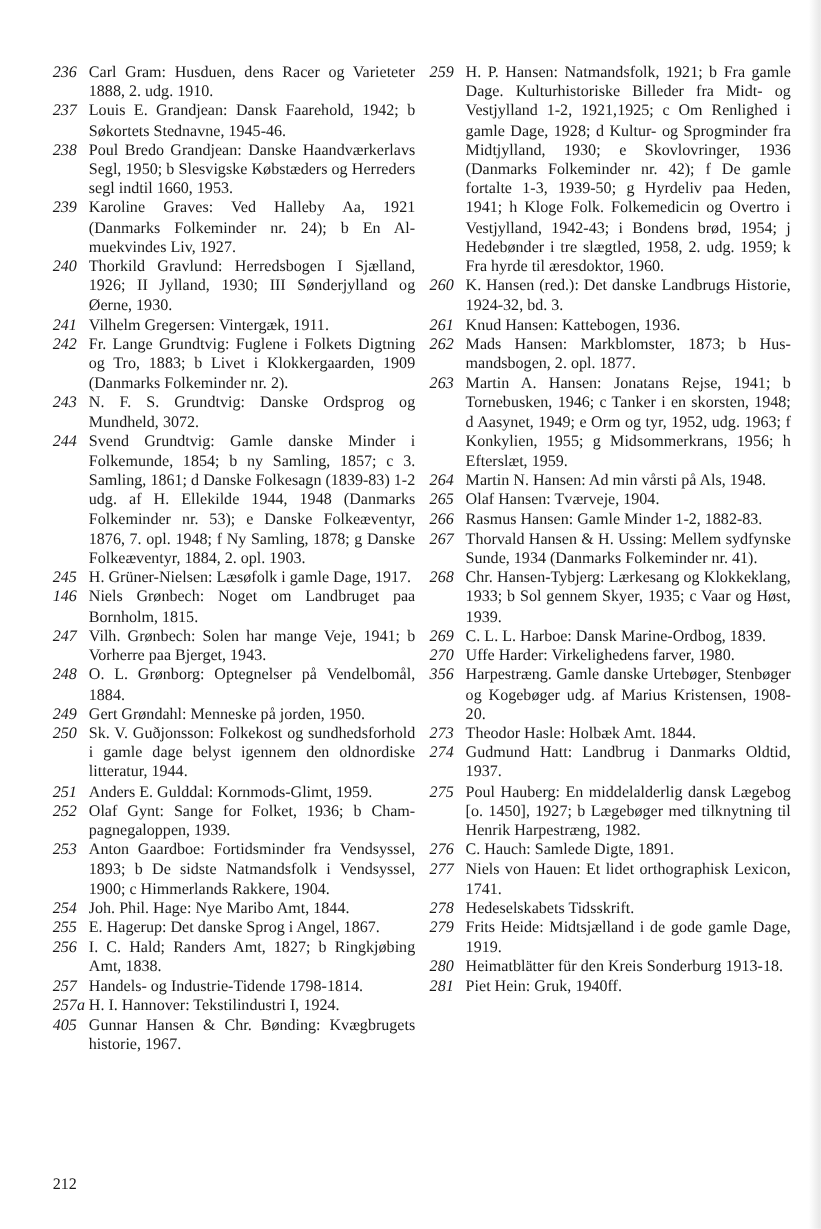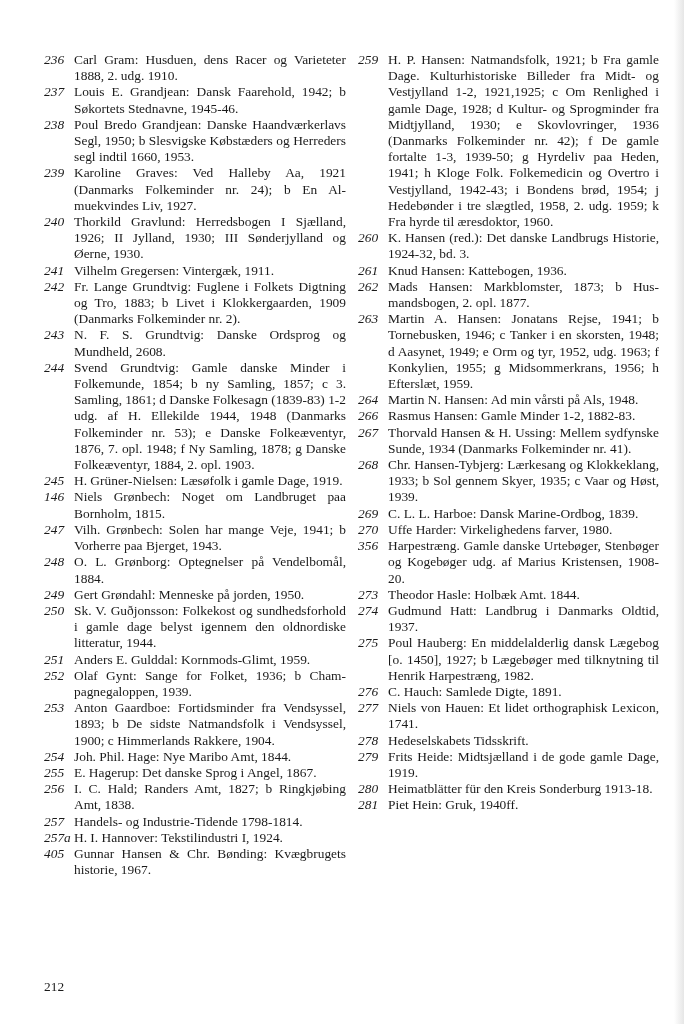--- a/index.html
+++ b/index.html
@@ -38,23 +38,23 @@
 
 <div class="page">
   <div class="col left">
     <div class="entry"><span class="num">236</span><span>Carl Gram: Husduen, dens Racer og Va­rieteter 1888, 2. udg. 1910.</span></div>
     <div class="entry"><span class="num">237</span><span>Louis E. Grandjean: Dansk Faarehold, 1942; b Søkortets Stednavne, 1945-46.</span></div>
     <div class="entry"><span class="num">238</span><span>Poul Bredo Grandjean: Danske Haandvær­kerlavs Segl, 1950; b Slesvigske Købstæders og Herreders segl indtil 1660, 1953.</span></div>
     <div class="entry"><span class="num">239</span><span>Karoline Graves: Ved Halleby Aa, 1921 (Danmarks Folkeminder nr. 24); b En Al­muekvindes Liv, 1927.</span></div>
     <div class="entry"><span class="num">240</span><span>Thorkild Gravlund: Herredsbogen I Sjæl­land, 1926; II Jylland, 1930; III Sønderjylland og Øerne, 1930.</span></div>
     <div class="entry"><span class="num">241</span><span>Vilhelm Gregersen: Vintergæk, 1911.</span></div>
     <div class="entry"><span class="num">242</span><span>Fr. Lange Grundtvig: Fuglene i Folkets Digt­ning og Tro, 1883; b Livet i Klokkergaar­den, 1909 (Danmarks Folkeminder nr. 2).</span></div>
-    <div class="entry"><span class="num">243</span><span>N. F. S. Grundtvig: Danske Ordsprog og Mundheld, 2608.</span></div>
+    <div class="entry"><span class="num">243</span><span>N. F. S. Grundtvig: Danske Ordsprog og Mundheld, 3072.</span></div>
     <div class="entry"><span class="num">244</span><span>Svend Grundtvig: Gamle danske Minder i Folkemunde, 1854; b ny Samling, 1857; c 3. Samling, 1861; d Danske Folkesagn (1839-83) 1-2 udg. af H. Ellekilde 1944, 1948 (Dan­marks Folkeminder nr. 53); e Danske Folke­æventyr, 1876, 7. opl. 1948; f Ny Samling, 1878; g Danske Folkeæventyr, 1884, 2. opl. 1903.</span></div>
-    <div class="entry"><span class="num">245</span><span>H. Grüner-Nielsen: Læsøfolk i gamle Dage, 1919.</span></div>
+    <div class="entry"><span class="num">245</span><span>H. Grüner-Nielsen: Læsøfolk i gamle Dage, 1917.</span></div>
     <div class="entry"><span class="num">146</span><span>Niels Grønbech: Noget om Landbruget paa Bornholm, 1815.</span></div>
     <div class="entry"><span class="num">247</span><span>Vilh. Grønbech: Solen har mange Veje, 1941; b Vorherre paa Bjerget, 1943.</span></div>
     <div class="entry"><span class="num">248</span><span>O. L. Grønborg: Optegnelser på Vendelbo­mål, 1884.</span></div>
     <div class="entry"><span class="num">249</span><span>Gert Grøndahl: Menneske på jorden, 1950.</span></div>
     <div class="entry"><span class="num">250</span><span>Sk. V. Guðjonsson: Folkekost og sundheds­forhold i gamle dage belyst igennem den old­nordiske litteratur, 1944.</span></div>
     <div class="entry"><span class="num">251</span><span>Anders E. Gulddal: Kornmods-Glimt, 1959.</span></div>
     <div class="entry"><span class="num">252</span><span>Olaf Gynt: Sange for Folket, 1936; b Cham­pagnegaloppen, 1939.</span></div>
     <div class="entry"><span class="num">253</span><span>Anton Gaardboe: Fortidsminder fra Vend­syssel, 1893; b De sidste Natmandsfolk i Vendsyssel, 1900; c Himmerlands Rakkere, 1904.</span></div>
     <div class="entry"><span class="num">254</span><span>Joh. Phil. Hage: Nye Maribo Amt, 1844.</span></div>
     <div class="entry"><span class="num">255</span><span>E. Hagerup: Det danske Sprog i Angel, 1867.</span></div>
@@ -64,20 +64,21 @@
     <div class="entry"><span class="num">405</span><span>Gunnar Hansen &amp; Chr. Bønding: Kvægbru­gets historie, 1967.</span></div>
   </div>
 
   <div class="col right">
     <div class="entry"><span class="num">259</span><span>H. P. Hansen: Natmandsfolk, 1921; b Fra gamle Dage. Kulturhistoriske Billeder fra Midt- og Vestjylland 1-2, 1921,1925; c Om Renlighed i gamle Dage, 1928; d Kultur- og Sprogminder fra Midtjylland, 1930; e Skov­lovringer, 1936 (Danmarks Folkeminder nr. 42); f De gamle fortalte 1-3, 1939-50; g Hyr­deliv paa Heden, 1941; h Kloge Folk. Folke­medicin og Overtro i Vestjylland, 1942-43; i Bondens brød, 1954; j Hedebønder i tre slægtled, 1958, 2. udg. 1959; k Fra hyrde til æresdoktor, 1960.</span></div>
     <div class="entry"><span class="num">260</span><span>K. Hansen (red.): Det danske Landbrugs Historie, 1924-32, bd. 3.</span></div>
     <div class="entry"><span class="num">261</span><span>Knud Hansen: Kattebogen, 1936.</span></div>
     <div class="entry"><span class="num">262</span><span>Mads Hansen: Markblomster, 1873; b Hus­mandsbogen, 2. opl. 1877.</span></div>
     <div class="entry"><span class="num">263</span><span>Martin A. Hansen: Jonatans Rejse, 1941; b Tornebusken, 1946; c Tanker i en skorsten, 1948; d Aasynet, 1949; e Orm og tyr, 1952, udg. 1963; f Konkylien, 1955; g Midsommer­krans, 1956; h Efterslæt, 1959.</span></div>
     <div class="entry"><span class="num">264</span><span>Martin N. Hansen: Ad min vårsti på Als, 1948.</span></div>
+    <div class="entry"><span class="num">265</span><span>Olaf Hansen: Tværveje, 1904.</span></div>
     <div class="entry"><span class="num">266</span><span>Rasmus Hansen: Gamle Minder 1-2, 1882-83.</span></div>
     <div class="entry"><span class="num">267</span><span>Thorvald Hansen &amp; H. Ussing: Mellem syd­fynske Sunde, 1934 (Danmarks Folkeminder nr. 41).</span></div>
     <div class="entry"><span class="num">268</span><span>Chr. Hansen-Tybjerg: Lærkesang og Klok­keklang, 1933; b Sol gennem Skyer, 1935; c Vaar og Høst, 1939.</span></div>
     <div class="entry"><span class="num">269</span><span>C. L. L. Harboe: Dansk Marine-Ordbog, 1839.</span></div>
     <div class="entry"><span class="num">270</span><span>Uffe Harder: Virkelighedens farver, 1980.</span></div>
     <div class="entry"><span class="num">356</span><span>Harpestræng. Gamle danske Urtebøger, Stenbøger og Kogebøger udg. af Marius Kri­stensen, 1908-20.</span></div>
     <div class="entry"><span class="num">273</span><span>Theodor Hasle: Holbæk Amt. 1844.</span></div>
     <div class="entry"><span class="num">274</span><span>Gudmund Hatt: Landbrug i Danmarks Old­tid, 1937.</span></div>
     <div class="entry"><span class="num">275</span><span>Poul Hauberg: En middelalderlig dansk Læ­gebog [o. 1450], 1927; b Lægebøger med til­knytning til Henrik Harpestræng, 1982.</span></div>
     <div class="entry"><span class="num">276</span><span>C. Hauch: Samlede Digte, 1891.</span></div>

